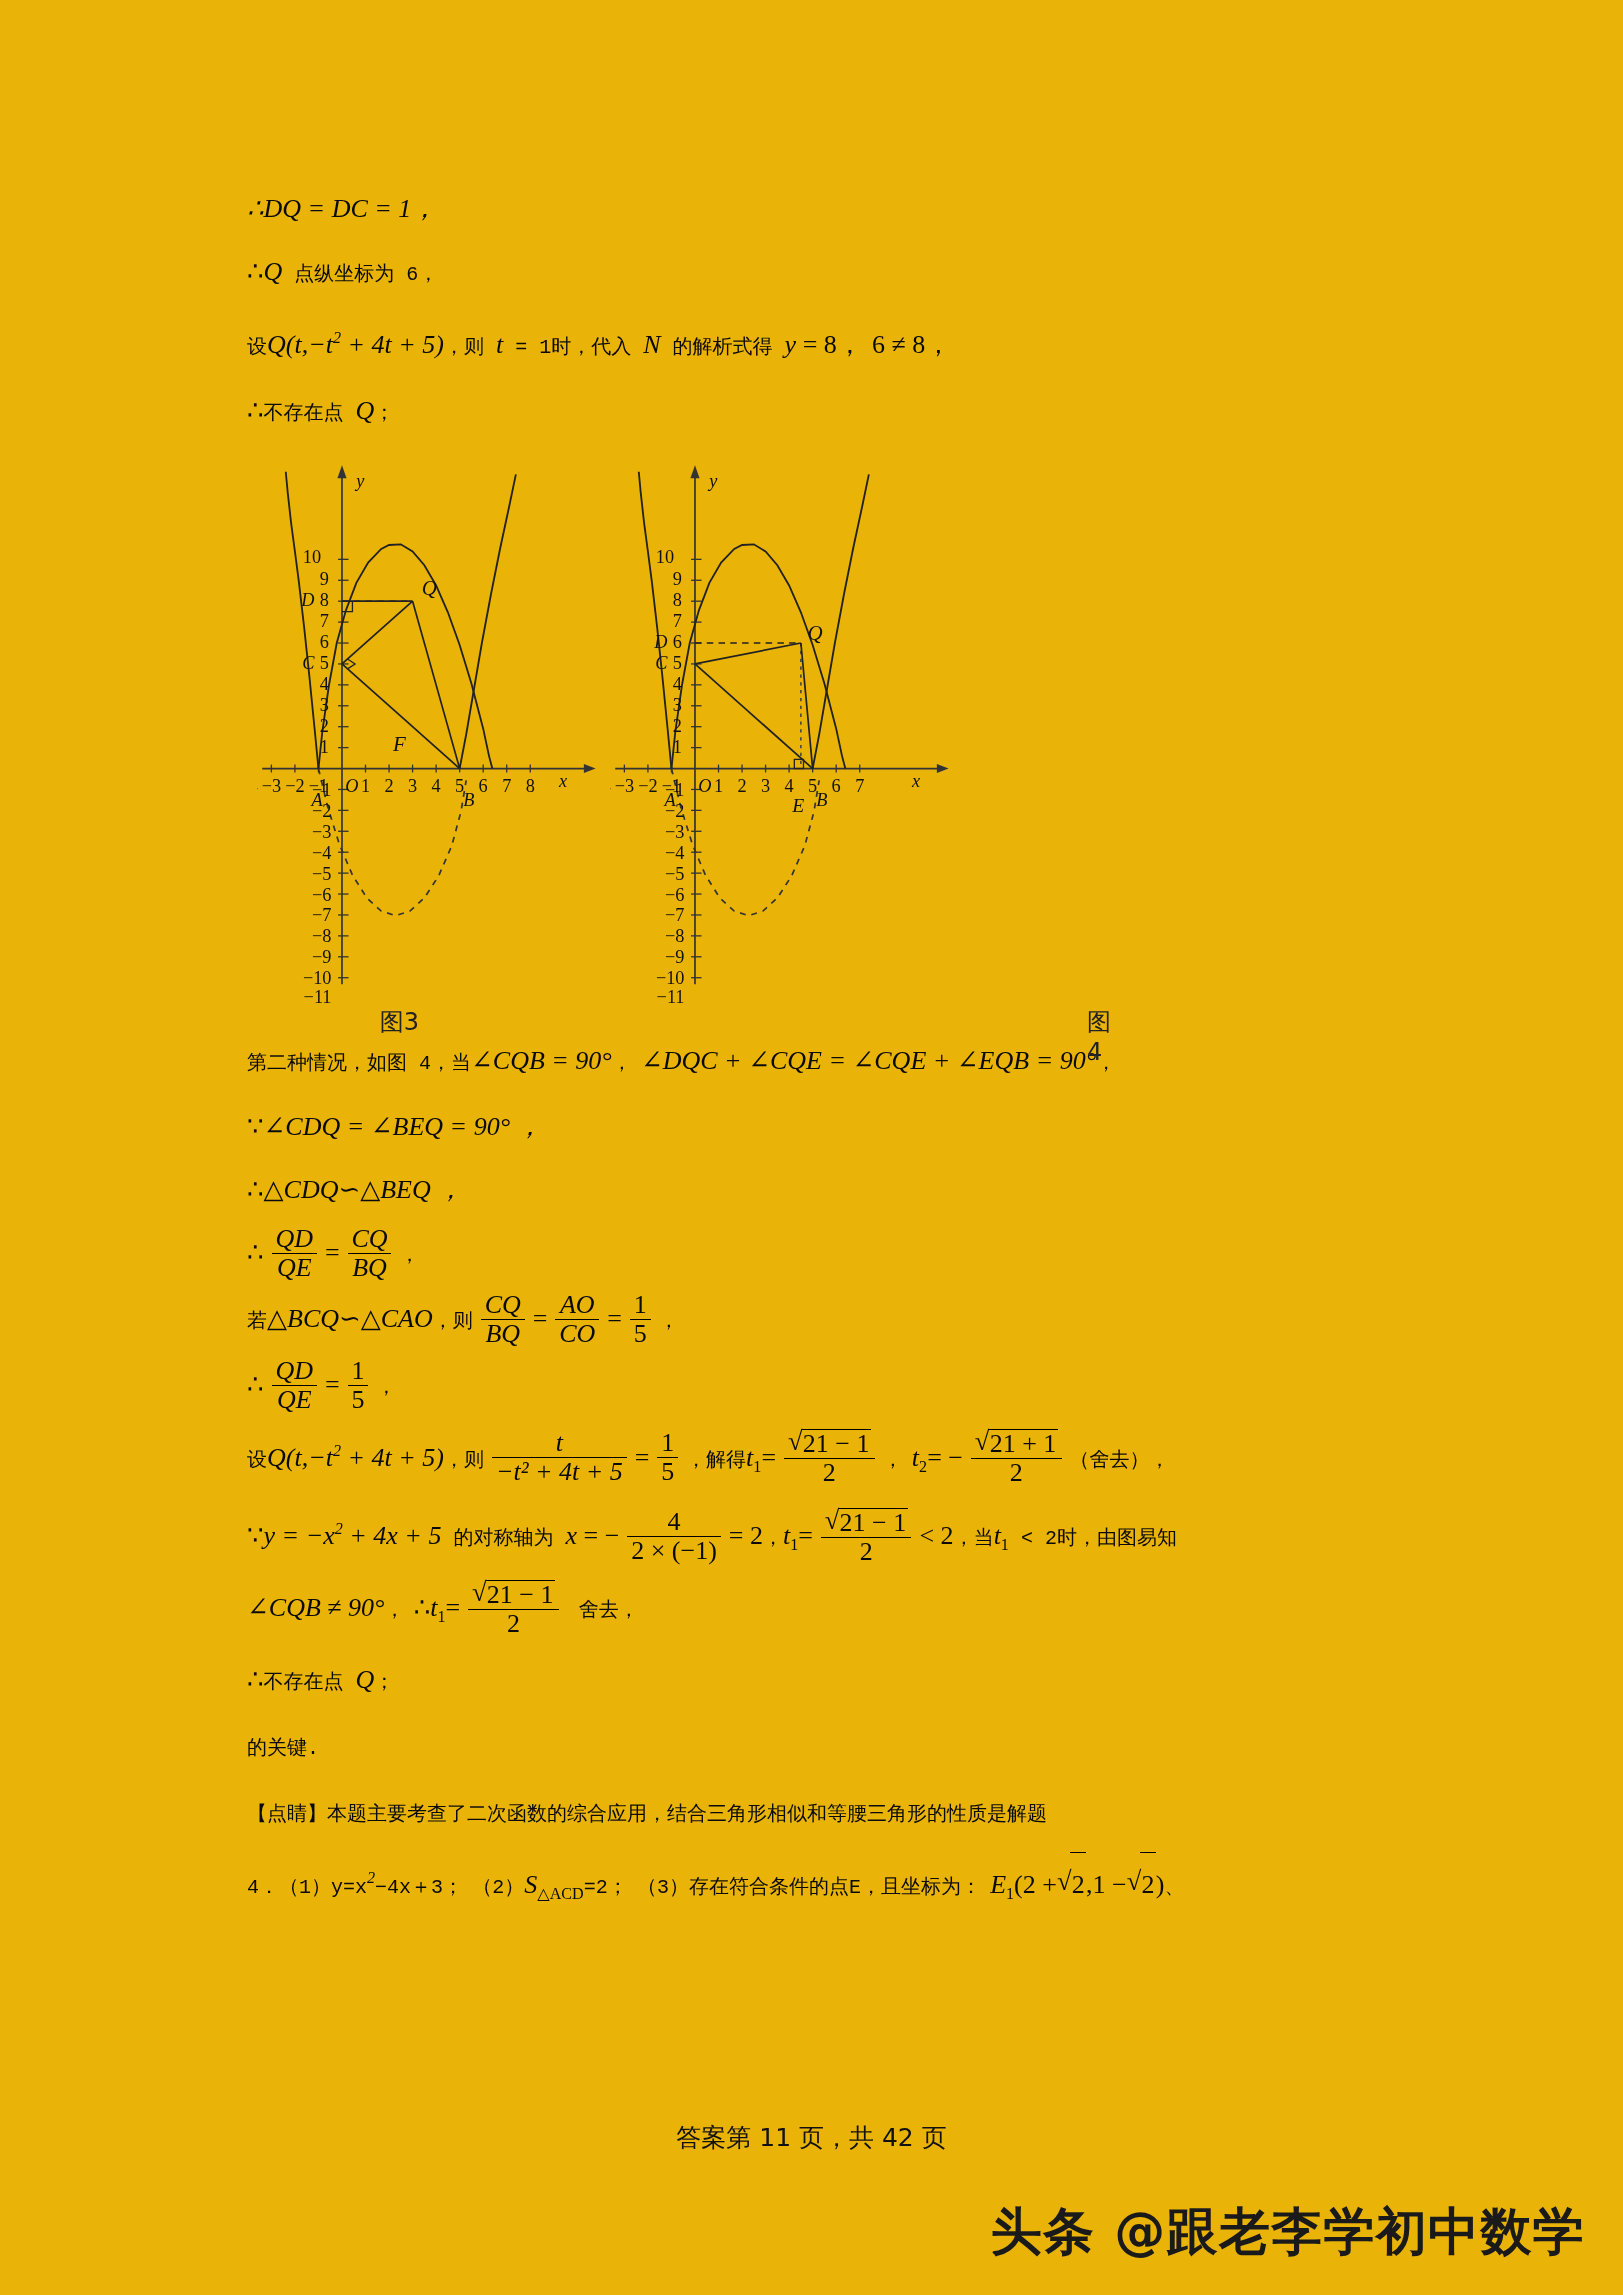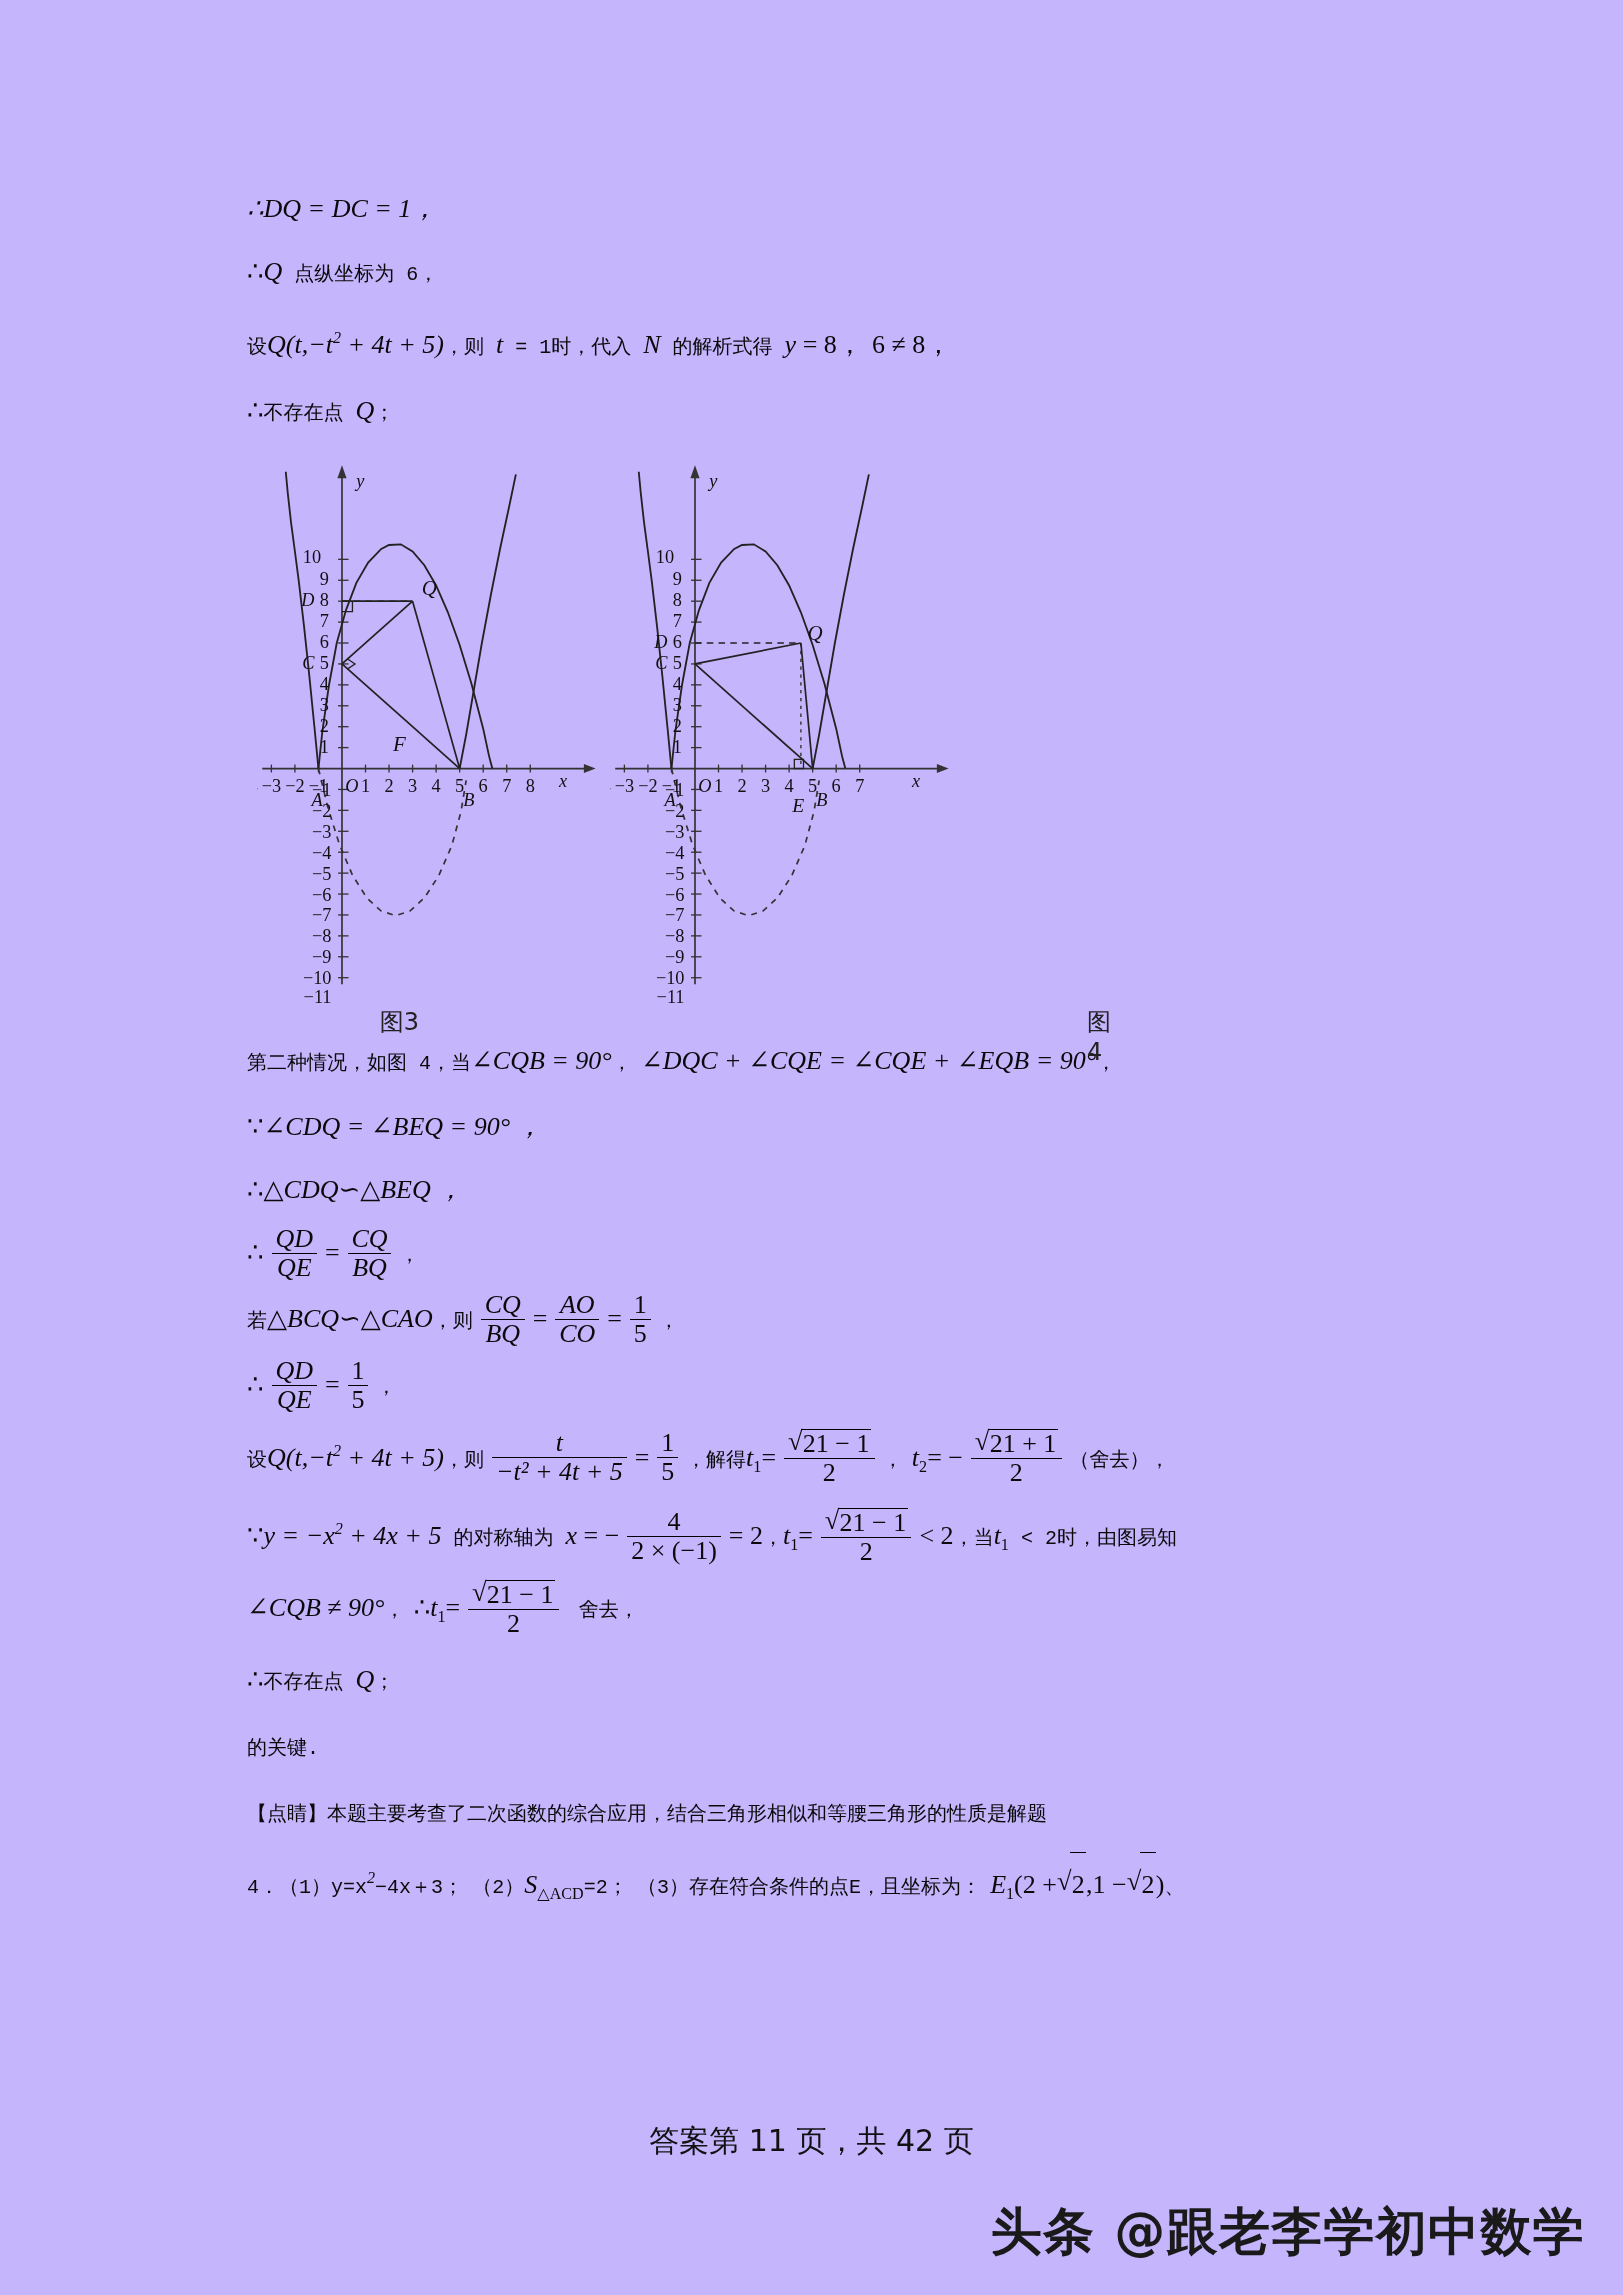--- a/index.html
+++ b/index.html
@@ -4,21 +4,21 @@
 <style>
   html, body {
     margin: 0;
     padding: 0;
     background: #ffffff;
   }
   .page {
     position: relative;
     width: 1623px;
     height: 2295px;
-    background: #c4b5fd;
+    background: #eab308;
     font-family: "Liberation Serif", "DejaVu Serif", serif;
     color: #000000;
     overflow: hidden;
   }
   .content {
     position: absolute;
     left: 247px;
     top: 177px;
     width: 1172px;
   }
@@ -91,21 +91,21 @@
   .figcap1 { left: 123px; top: 553px; }
   .figcap2 { left: 477px; top: 553px; }
 
   .footer {
     position: absolute;
     left: 0;
     right: 0;
     top: 2121px;
     text-align: center;
     font-family: "DejaVu Sans", "Liberation Sans", sans-serif;
-    font-size: 30px;
+    font-size: 25px;
     color: #111;
   }
   .watermark {
     position: absolute;
     right: 38px;
     top: 2198px;
     font-family: "DejaVu Sans", "Liberation Sans", sans-serif;
     font-size: 51px;
     font-weight: bold;
     color: #1a1a1a;

